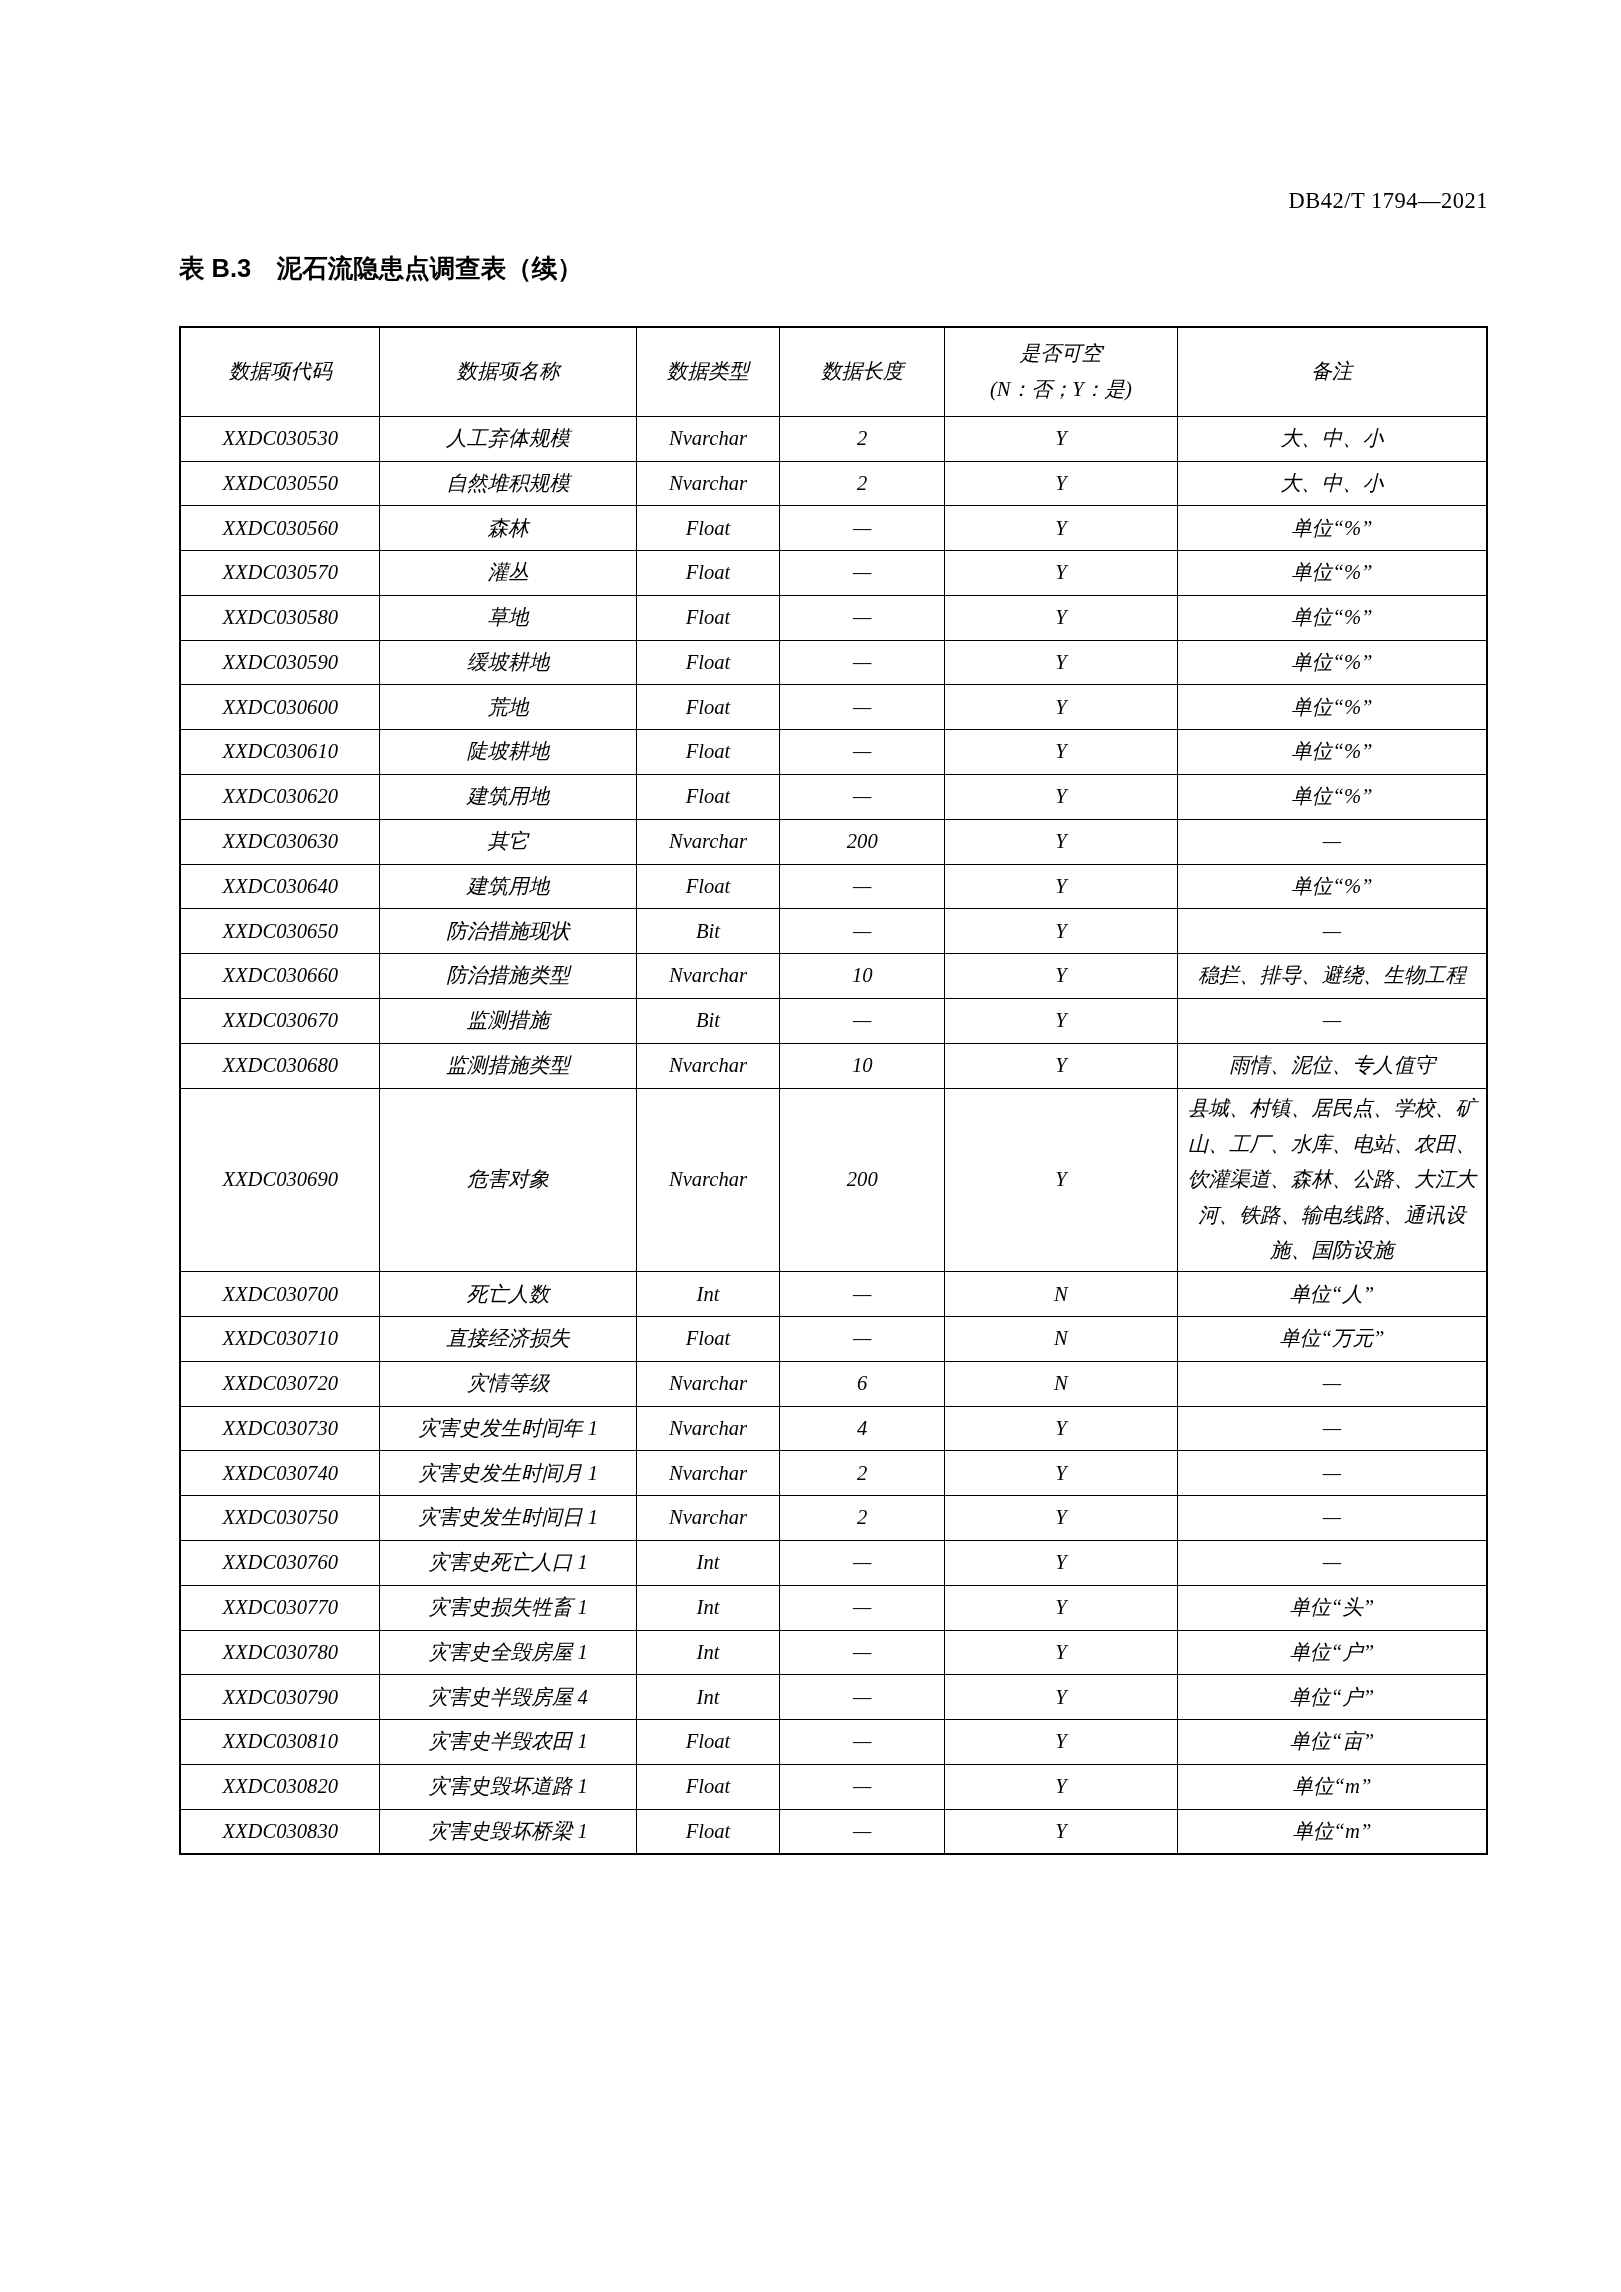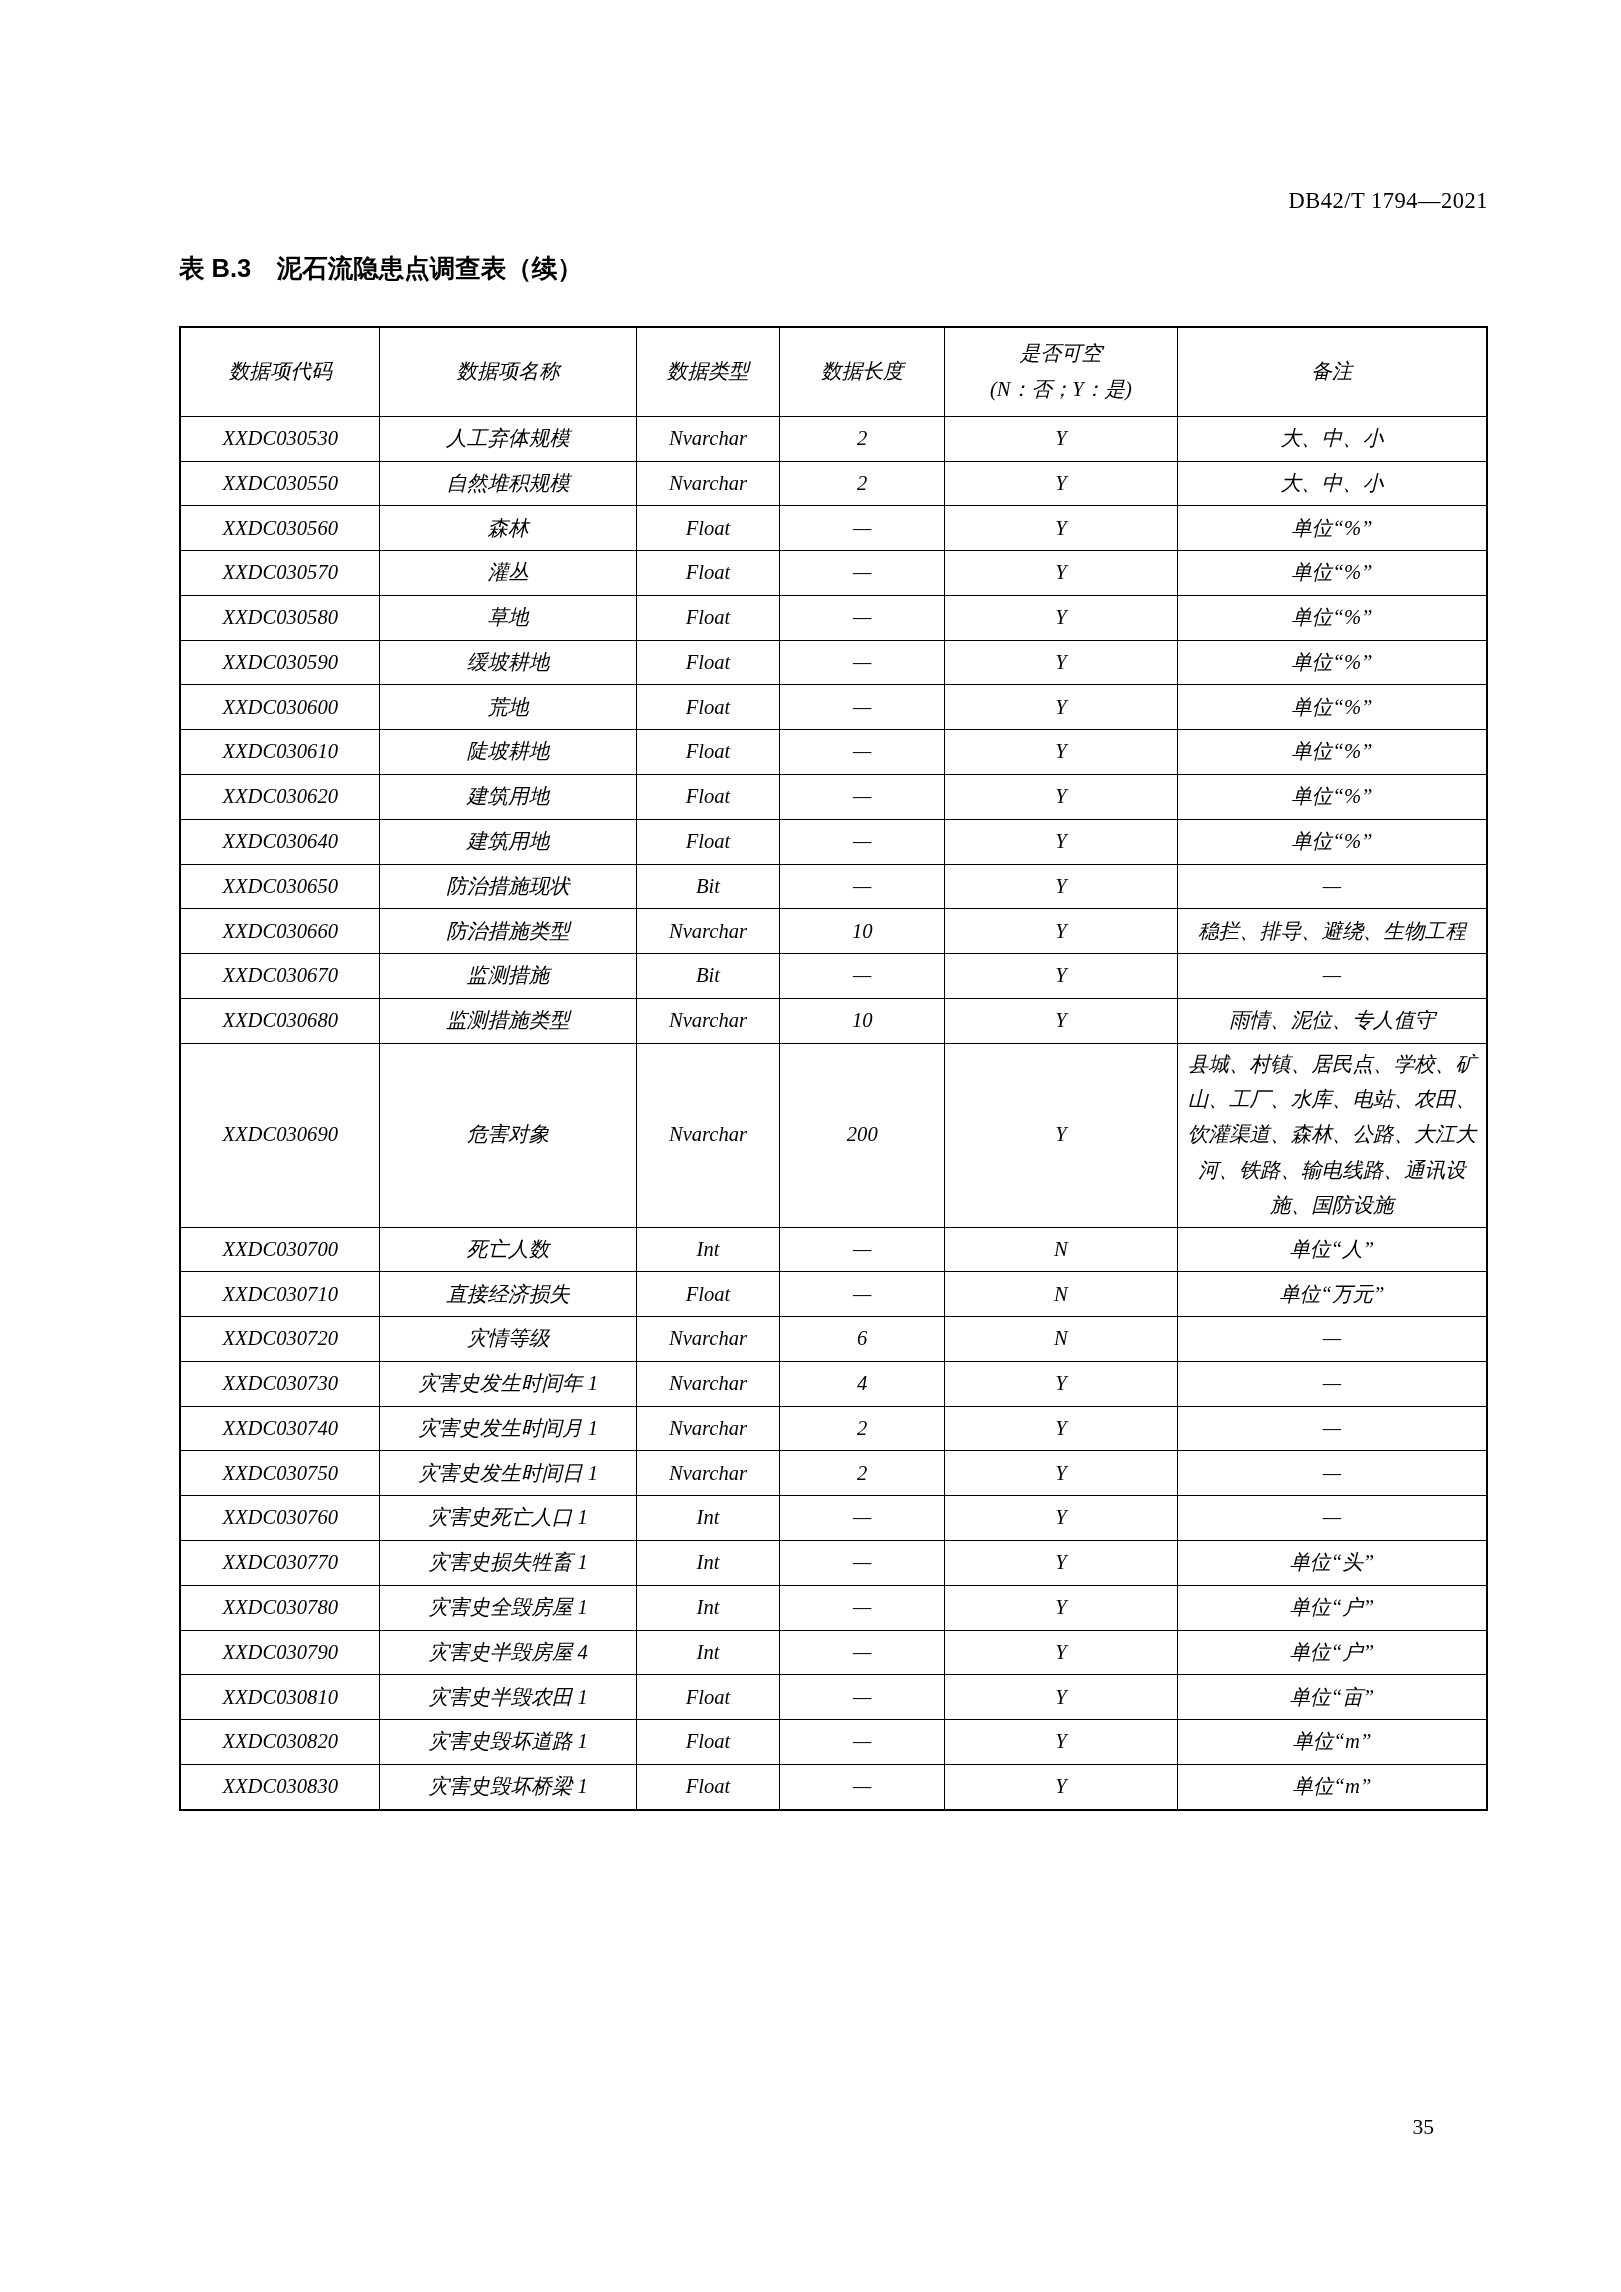--- a/index.html
+++ b/index.html
@@ -166,20 +166,28 @@
         </tr>
         <tr>
           <td>XXDC030620</td>
           <td>建筑用地</td>
           <td>Float</td>
           <td>—</td>
           <td>Y</td>
           <td>单位“%”</td>
         </tr>
         <tr>
+          <td>XXDC030630</td>
+          <td>其它</td>
+          <td>Nvarchar</td>
+          <td>200</td>
+          <td>Y</td>
+          <td>—</td>
+        </tr>
+        <tr>
           <td>XXDC030640</td>
           <td>建筑用地</td>
           <td>Float</td>
           <td>—</td>
           <td>Y</td>
           <td>单位“%”</td>
         </tr>
         <tr>
           <td>XXDC030650</td>
           <td>防治措施现状</td>
@@ -320,16 +328,15 @@
           <td>XXDC030830</td>
           <td>灾害史毁坏桥梁 1</td>
           <td>Float</td>
           <td>—</td>
           <td>Y</td>
           <td>单位“m”</td>
         </tr>
       </tbody>
   </table>
 
-  <div class="page-number">35</div>
 
 </div>
 
 
 </body></html>

